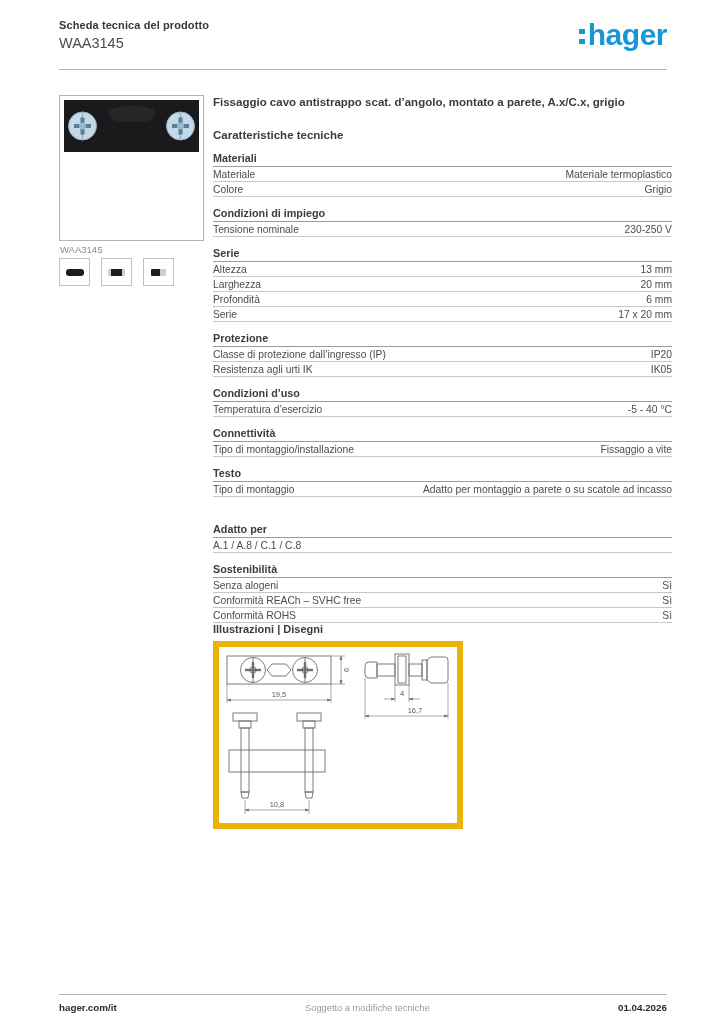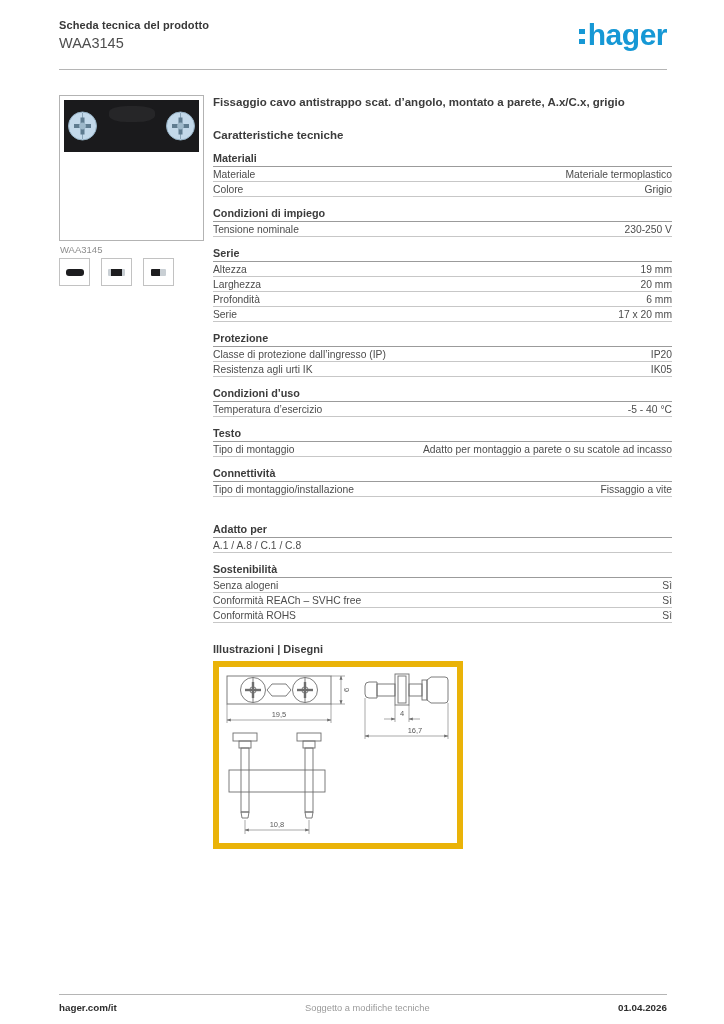--- a/index.html
+++ b/index.html
@@ -38,21 +38,21 @@
   .prod-title{font-size:11.5px;font-weight:bold;color:#3c3c3c;line-height:14px;}
   .tech-header{font-size:11.5px;font-weight:bold;color:#3c3c3c;margin-top:20px;line-height:13px;}
   .section{margin-top:10px;}
   .section.gap-before{margin-top:26px;}
   .section-title{font-size:10.8px;font-weight:bold;color:#3c3c3c;line-height:13px;padding-bottom:1px;border-bottom:1px solid #9b9b9b;}
   .row{display:flex;justify-content:space-between;align-items:baseline;
        font-size:10.3px;color:#4c4c4c;line-height:11.5px;padding:1.5px 0 1px;border-bottom:1px solid #c7c7c7;}
   .row .label{text-align:left;padding-right:10px;}
   .row .value{text-align:right;white-space:nowrap;}
 
-  .illus-title{font-size:11px;font-weight:bold;color:#3c3c3c;margin-top:20px;line-height:13px;}
+  .illus-title{font-size:11px;font-weight:bold;color:#3c3c3c;line-height:13px;}
   .drawing-box{margin-top:5px;width:238px;height:176px;border:6px solid #eab308;}
   .drawing-box svg{display:block;}
   .dim-text{font-size:7.5px;fill:#5a5a5a;font-family:"Liberation Sans","DejaVu Sans",sans-serif;}
 
   
   .footer-rule{position:absolute;left:59px;right:57px;top:994px;border-top:1px solid #b5b5b5;}
   .footer{position:absolute;left:59px;right:57px;top:1002px;display:flex;justify-content:space-between;align-items:baseline;gap:20px;}
   .footer .site{font-size:9.8px;font-weight:bold;color:#2d2d2d;text-decoration:none;}
   .footer .notice{font-size:9.3px;color:#9a9a9a;}
   .footer .date{font-size:9.8px;font-weight:bold;color:#2d2d2d;}
@@ -134,21 +134,21 @@
       <div class="row">
         <span class="label">Tensione nominale</span>
         <span class="value">230-250 V</span>
       </div>
     </div>
 
     <div class="section">
       <div class="section-title">Serie</div>
       <div class="row">
         <span class="label">Altezza</span>
-        <span class="value">19 mm</span>
+        <span class="value">13 mm</span>
       </div>
       <div class="row">
         <span class="label">Larghezza</span>
         <span class="value">20 mm</span>
       </div>
       <div class="row">
         <span class="label">Profondità</span>
         <span class="value">6 mm</span>
       </div>
       <div class="row">
@@ -171,32 +171,32 @@
 
     <div class="section">
       <div class="section-title">Condizioni d’uso</div>
       <div class="row">
         <span class="label">Temperatura d’esercizio</span>
         <span class="value">-5 - 40 °C</span>
       </div>
     </div>
 
     <div class="section">
+      <div class="section-title">Connettività</div>
+      <div class="row">
+        <span class="label">Tipo di montaggio/installazione</span>
+        <span class="value">Fissaggio a vite</span>
+      </div>
+    </div>
+
+    <div class="section">
       <div class="section-title">Testo</div>
       <div class="row">
         <span class="label">Tipo di montaggio</span>
         <span class="value">Adatto per montaggio a parete o su scatole ad incasso</span>
-      </div>
-    </div>
-
-    <div class="section">
-      <div class="section-title">Connettività</div>
-      <div class="row">
-        <span class="label">Tipo di montaggio/installazione</span>
-        <span class="value">Fissaggio a vite</span>
       </div>
     </div>
 
     <div class="section gap-before">
       <div class="section-title">Adatto per</div>
       <div class="row">
         <span class="label">A.1 / A.8 / C.1 / C.8</span>
         <span class="value"></span>
       </div>
     </div>

